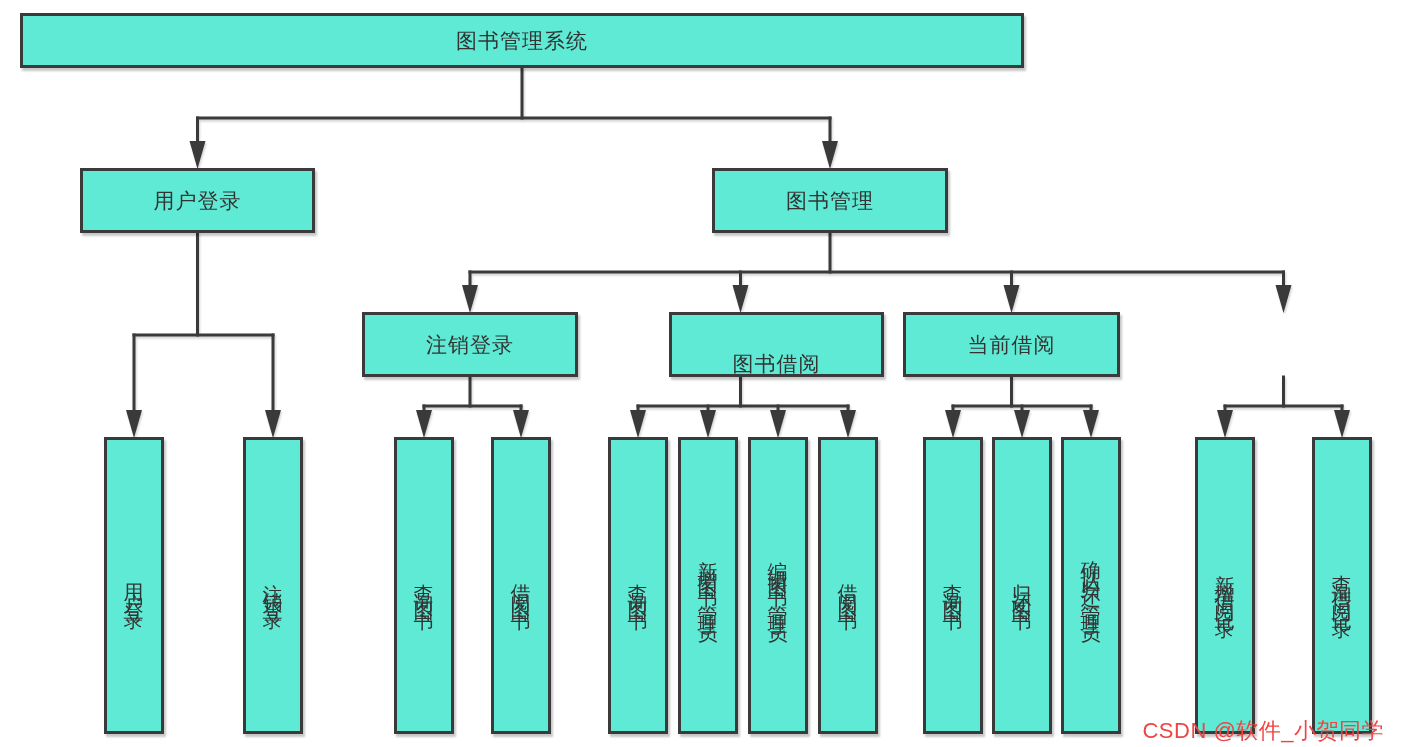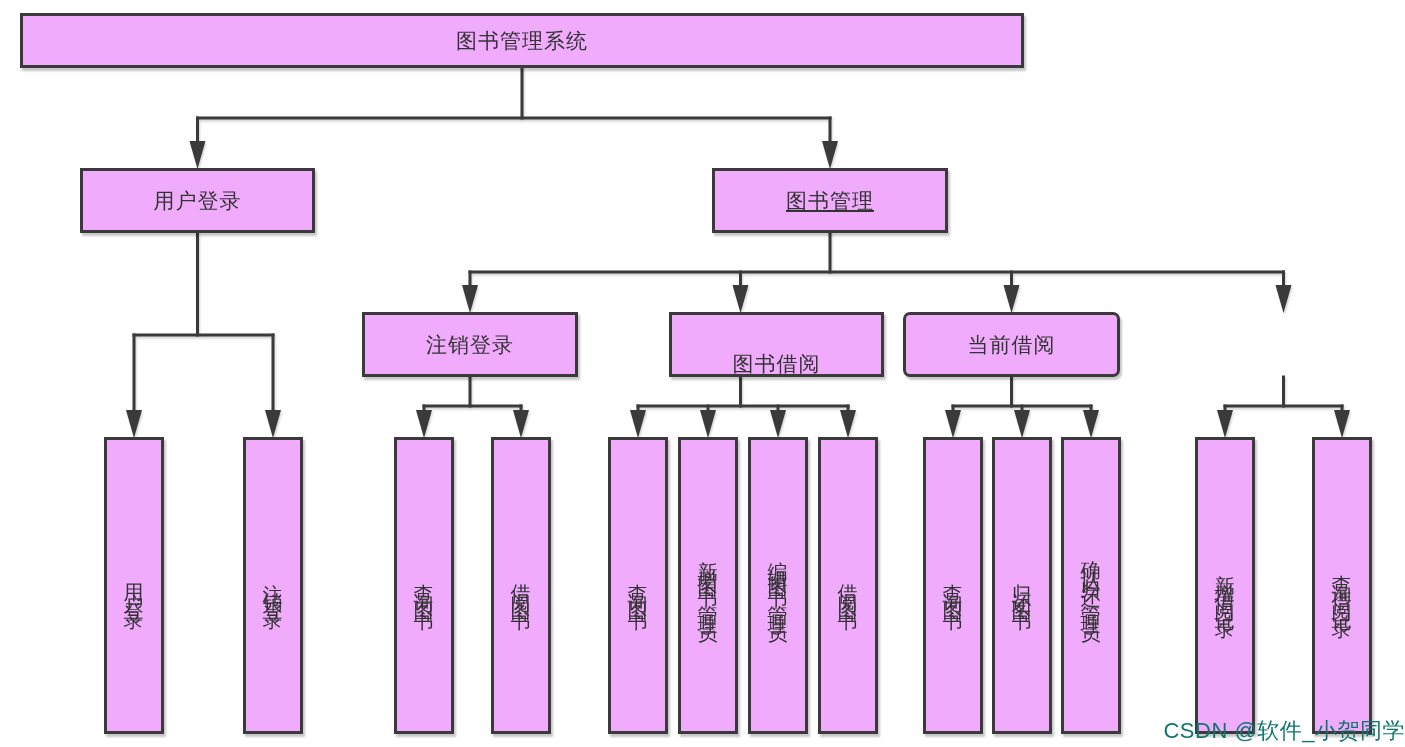--- a/index.html
+++ b/index.html
@@ -11,21 +11,21 @@
     font-family: "Liberation Sans", "DejaVu Sans", sans-serif;
   }
   #diagram-canvas { position: absolute; left: 0; top: 0; width: 1405px; height: 747px; }
   #connector-layer {
     position: absolute; left: 0; top: 0; z-index: 1;
     filter: drop-shadow(1px 2px 1px rgba(0,0,0,0.18));
   }
   .node {
     position: absolute;
     box-sizing: border-box;
-    background: #f0abfc;
+    background: #5eead4;
     border: 3px solid #3a3a3a;
     display: flex;
     align-items: center;
     justify-content: center;
     z-index: 2;
     box-shadow: 2px 3px 2px rgba(0,0,0,0.22);
     color: #333333;
   }
   .node .label {
     font-size: 21px;
@@ -36,26 +36,26 @@
   .node.vertical .label {
     writing-mode: vertical-rl;
     text-orientation: mixed;
     font-size: 20px;
     letter-spacing: 9px;
     white-space: normal;
     line-height: 1;
   }
   .watermark {
     position: absolute;
-    right: 0;
+    right: 21px;
     bottom: 1px;
     z-index: 5;
     font-size: 22px;
     letter-spacing: 0.5px;
-    color: #0f766e;
+    color: #ef4444;
     white-space: nowrap;
   }
 </style>
 </head>
 <body>
 
 <div id="diagram-canvas">
   <svg id="connector-layer" width="1405" height="747">
       <g>
         <line x1="522" y1="68" x2="522" y2="118" stroke="#3a3a3a" stroke-width="3" stroke-linecap="square"></line>
@@ -124,30 +124,30 @@
         <polygon points="1334,410 1350,410 1342,438" fill="#3a3a3a"></polygon>
       </g>
     </svg>
 
 <div class="node" style="left: 20px; top: 13px; width: 1004px; height: 55px; border-color: rgb(58, 58, 58);">
       <span class="label">图书管理系统</span>
     </div>
     <div class="node" style="left: 80px; top: 168px; width: 235px; height: 65px; border-color: rgb(58, 58, 58);">
       <span class="label">用户登录</span>
     </div>
-    <div class="node" style="left: 712px; top: 168px; width: 236px; height: 65px; border-color: rgb(58, 58, 58); text-decoration: underline;">
+    <div class="node" style="left: 712px; top: 168px; width: 236px; height: 65px; border-color: rgb(58, 58, 58);">
       <span class="label">图书管理</span>
     </div>
     <div class="node" style="left: 362px; top: 312px; width: 216px; height: 65px; border-color: rgb(58, 58, 58);">
       <span class="label">注销登录</span>
     </div>
     <div class="node" style="left: 669px; top: 312px; width: 215px; height: 65px; border-color: rgb(58, 58, 58); align-items: flex-end;">
       <span class="label">图书借阅</span>
     </div>
-    <div class="node" style="left: 903px; top: 312px; width: 217px; height: 65px; border-color: rgb(58, 58, 58); border-radius: 7px;">
+    <div class="node" style="left: 903px; top: 312px; width: 217px; height: 65px; border-color: rgb(58, 58, 58);">
       <span class="label">当前借阅</span>
     </div>
     <div class="node vertical" style="left: 104px; top: 437px; width: 60px; height: 297px; border-color: rgb(58, 58, 58);">
       <span class="label">用户登录</span>
     </div>
     <div class="node vertical" style="left: 243px; top: 437px; width: 60px; height: 297px; border-color: rgb(58, 58, 58);">
       <span class="label">注销登录</span>
     </div>
     <div class="node vertical" style="left: 394px; top: 437px; width: 60px; height: 297px; border-color: rgb(58, 58, 58);">
       <span class="label">查询图书</span>

